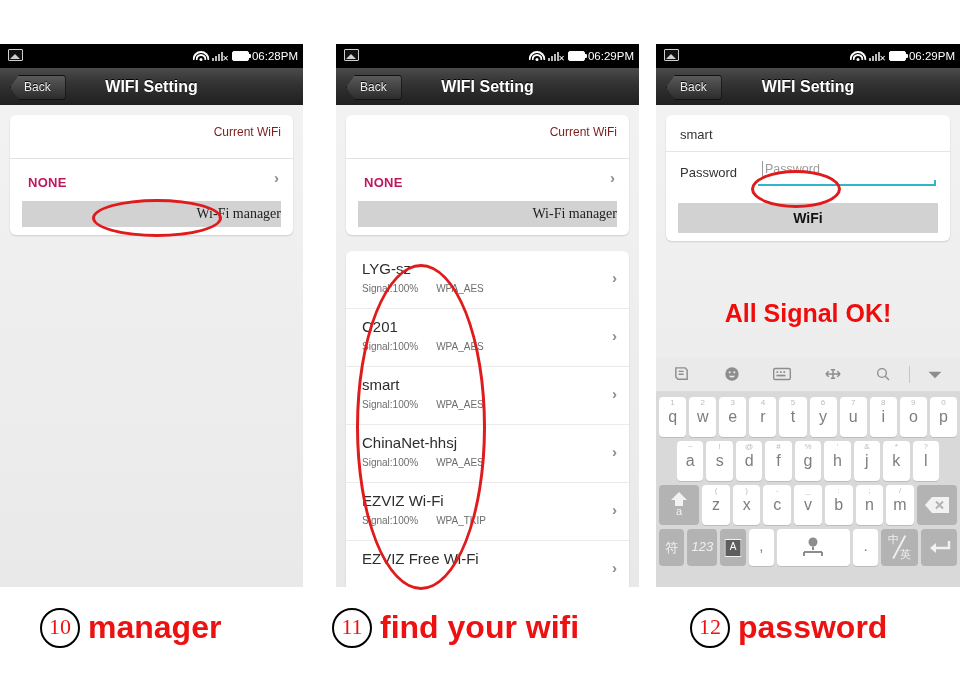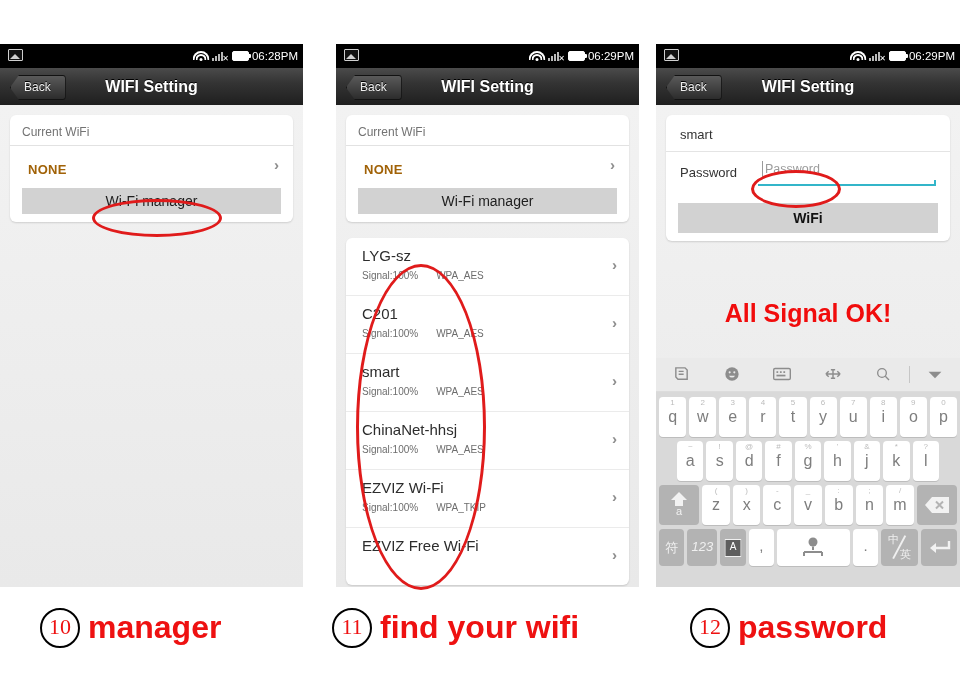--- a/index.html
+++ b/index.html
@@ -43,26 +43,26 @@
       color:#fff;font-size:16px;font-weight:bold;text-shadow:0 -1px 0 #000;}
   .backbtn{position:absolute;left:10px;top:7px;height:23px;padding:0 14px 0 13px;line-height:23px;
       color:#eee;font-size:12px;background:linear-gradient(180deg,#5a5a5a,#2c2c2c);
       border:1px solid #121212;border-radius:3px;
       clip-path:polygon(9px 0,100% 0,100% 100%,9px 100%,0 50%);text-shadow:0 -1px 0 #000;}
 
   .screen{position:absolute;left:0;right:0;top:61px;bottom:0;background:linear-gradient(180deg,#f2f2f2,#e9e9e9);
       padding:10px 10px 0 10px;box-sizing:border-box;}
 
   .card{background:#fff;border-radius:6px;box-shadow:0 1px 2px rgba(0,0,0,.14);padding:0 0 8px 0;}
-  .card .lbl{font-size:12px;color:#737373;padding:10px 12px 6px 12px;border-bottom:1px solid #e2e2e2;}
+  .card .lbl{font-size:12px;color:#7f1d1d;padding:10px 12px 19px 12px;border-bottom:1px solid #e2e2e2;text-align:right;}
   .cur-row{position:relative;height:42px;}
-  .cur-row .val{position:absolute;left:18px;top:16px;font-size:13px;color:#a16207;font-weight:bold;letter-spacing:.3px;}
+  .cur-row .val{position:absolute;left:18px;top:16px;font-size:13px;color:#be185d;font-weight:bold;letter-spacing:.3px;}
   .chev{position:absolute;right:14px;top:10px;color:#8d8d8d;font-size:15px;font-weight:bold;}
-  .btn-grey{margin:0 12px;height:26px;line-height:26px;text-align:center;background:#d2d2d2;
-      color:#1e1e1e;font-size:14px;}
+  .btn-grey{margin:0 12px;height:26px;line-height:26px;text-align:right;background:#d2d2d2;
+      color:#1e1e1e;font-size:14px;font-family:Liberation Serif, serif;}
 
   
   .list{margin-top:16px;background:#fff;border-radius:6px;box-shadow:0 1px 2px rgba(0,0,0,.14);overflow:hidden;}
   .li{position:relative;height:57px;border-bottom:1px solid #ebebeb;}
   .li:last-child{border-bottom:none;}
   .li .ssid{position:absolute;left:16px;top:9px;font-size:15px;color:#2d2d2d;}
   .li .meta{position:absolute;left:16px;top:32px;font-size:10px;color:#6d6d6d;}
   .li .meta b{font-weight:normal;display:inline-block;margin-left:18px;}
   .li .chev{top:18px;right:12px;}
 

